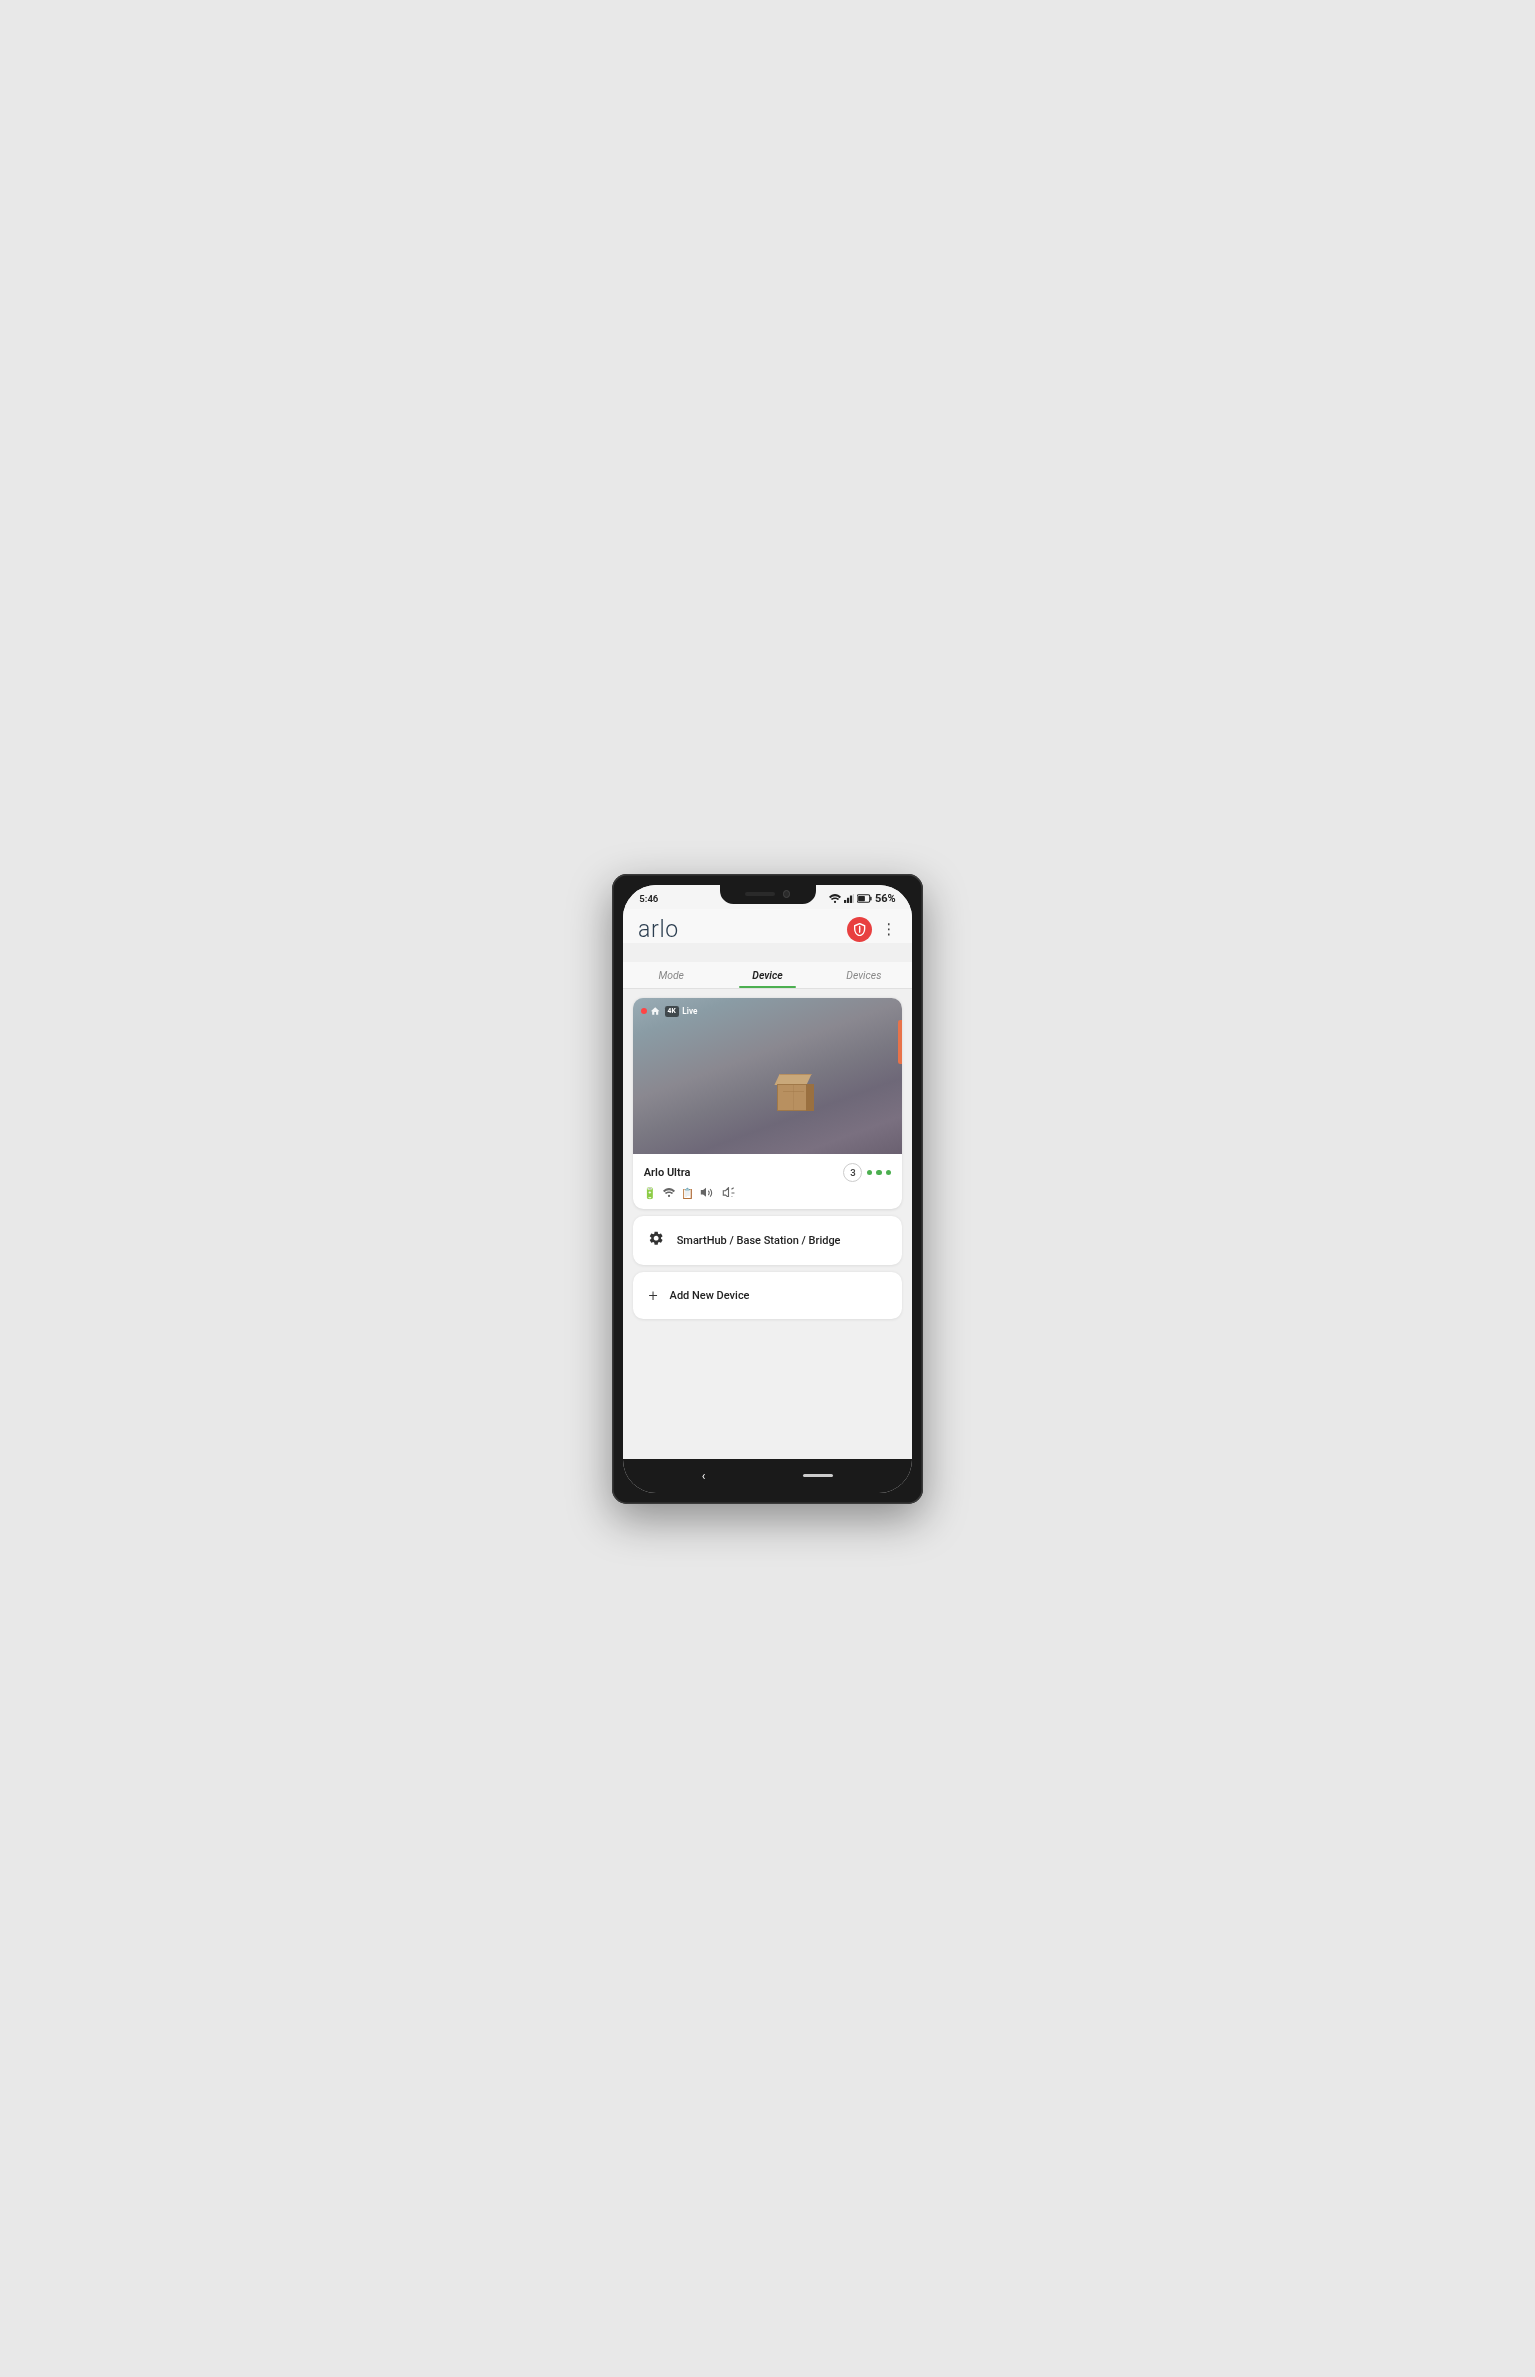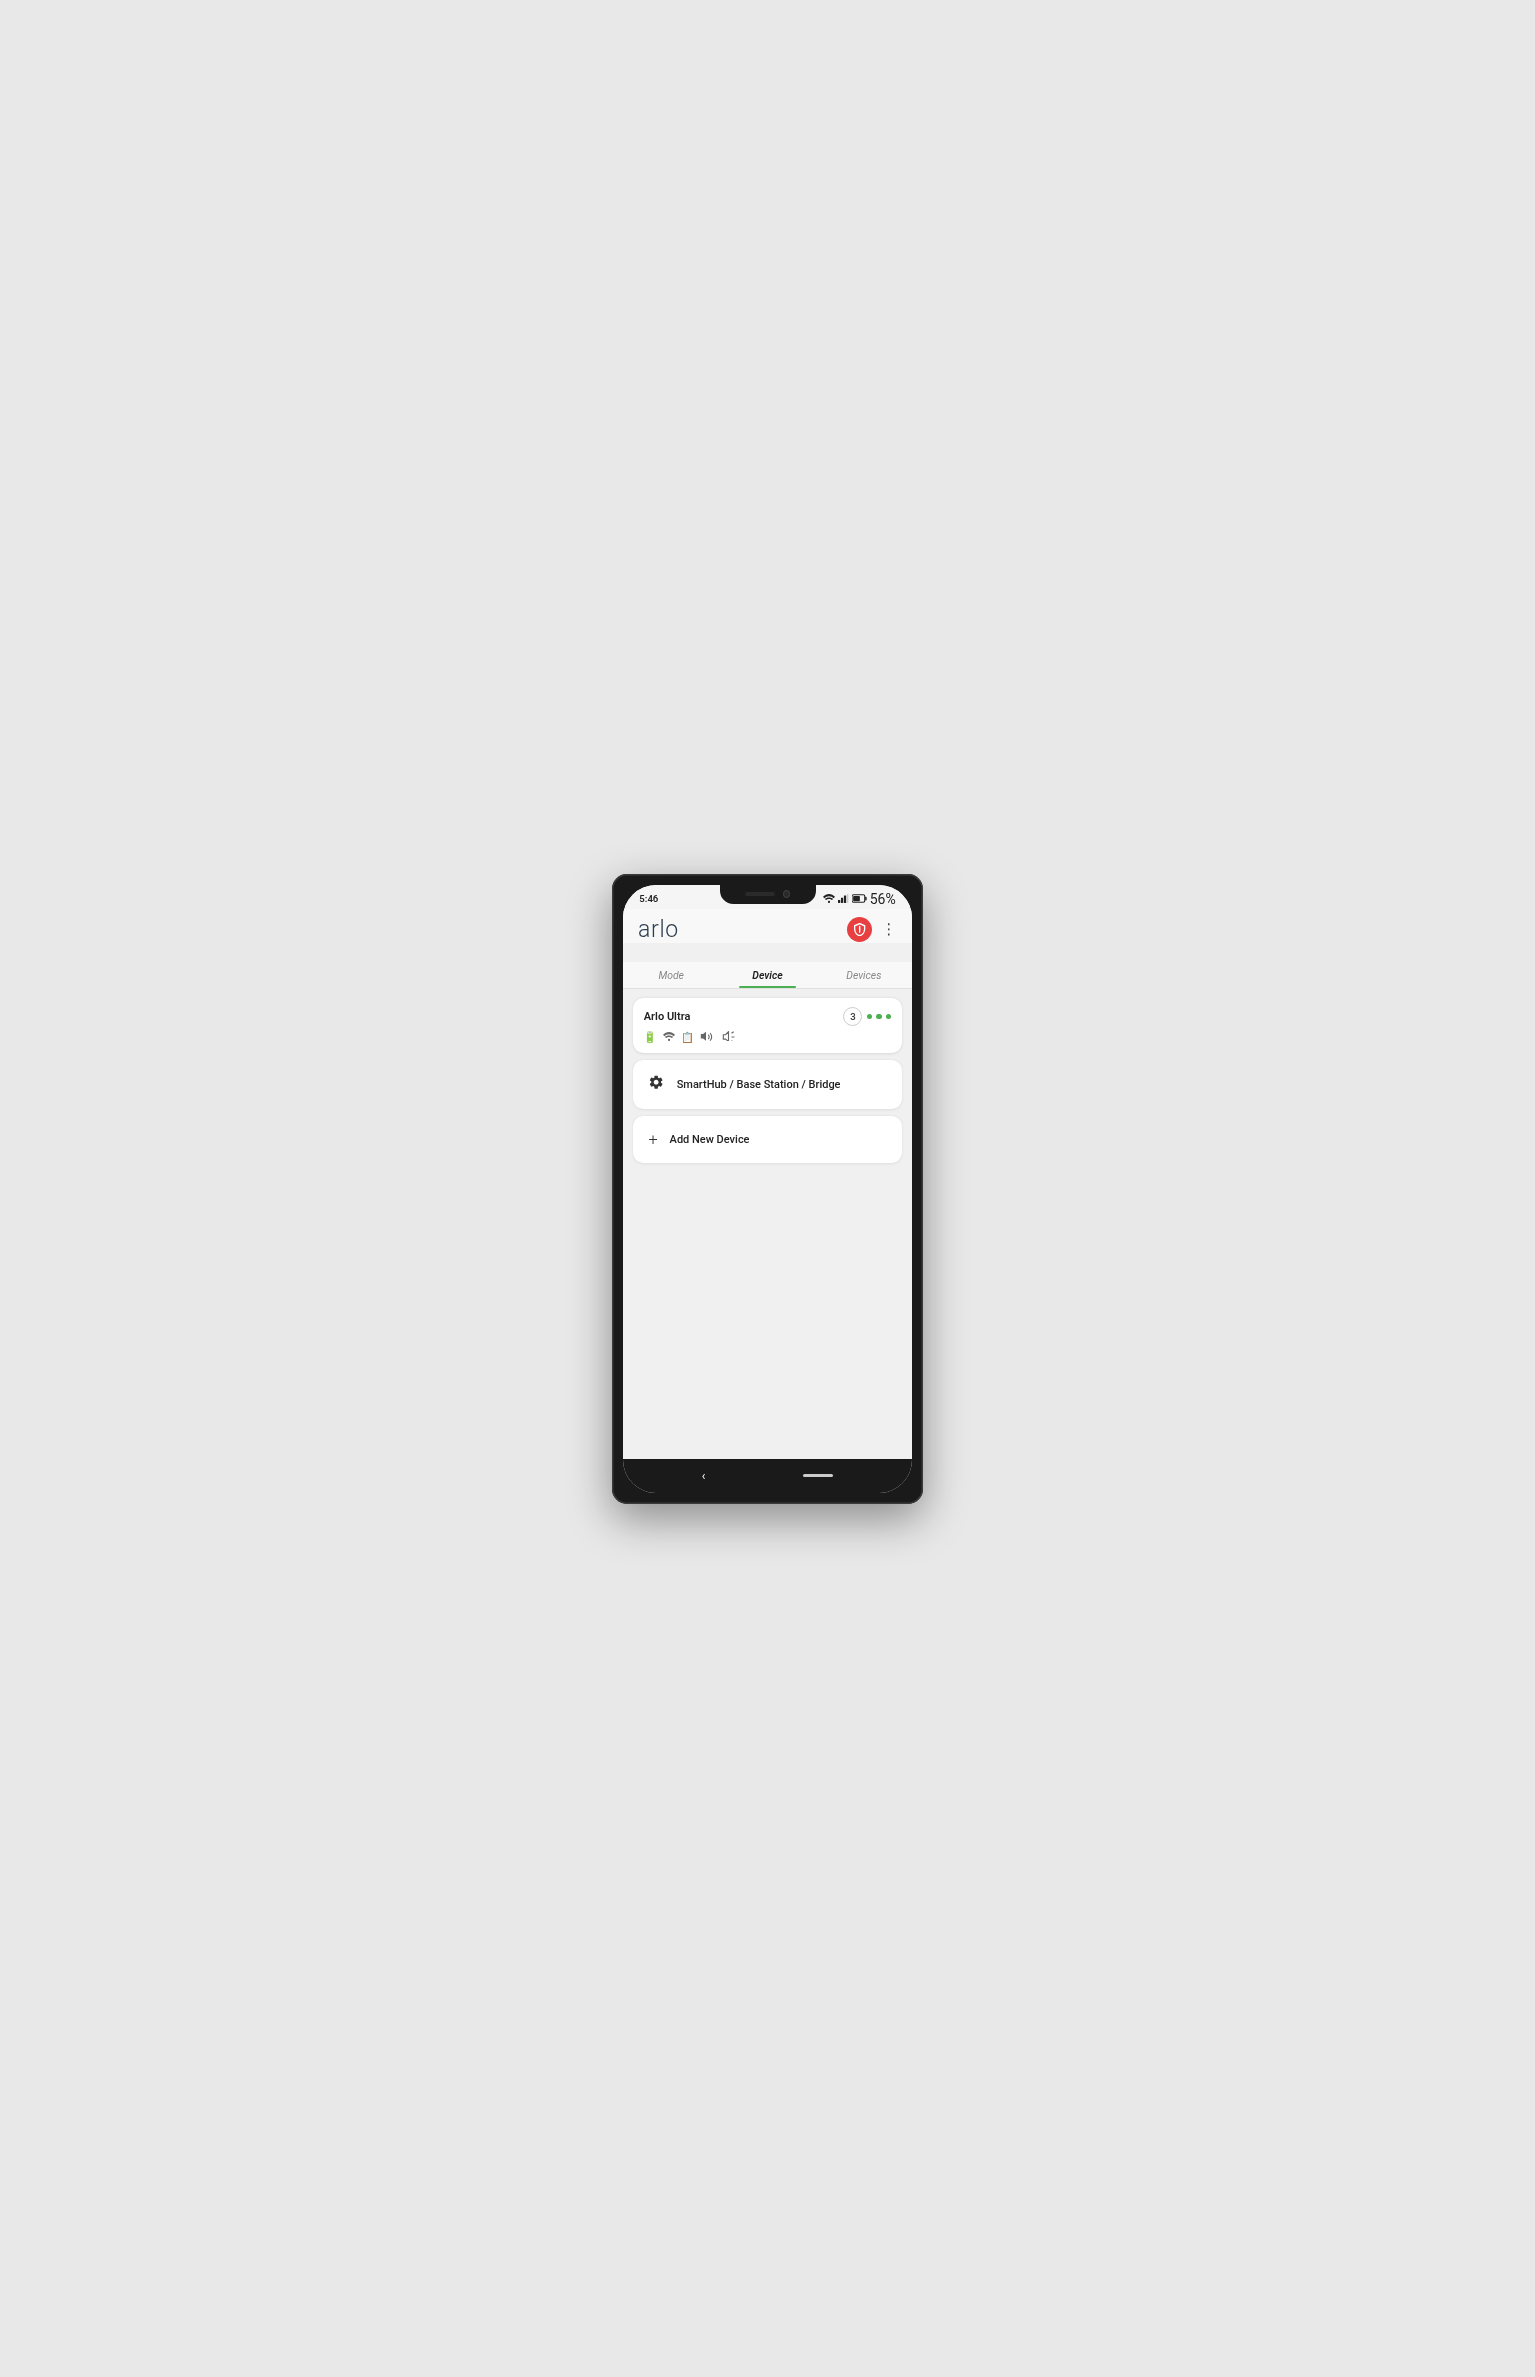--- a/index.html
+++ b/index.html
@@ -89,22 +89,22 @@
       display: flex;
       align-items: center;
       gap: 3px;
     }
 
     .status-icons svg {
       fill: #222;
     }
 
     .battery-text {
-      font-size: 14px;
-      font-weight: 400;
+      font-size: 11px;
+      font-weight: 700;
       color: #222;
     }
 
     
     .app-content {
       flex: 1;
       background: #f0f0f0;
       overflow: hidden;
       display: flex;
       flex-direction: column;
@@ -433,20 +433,48 @@
           <span>Device</span>
         </div>
         <div class="tab-item">
           <span>Devices</span>
         </div>
       </div>
 
       <div class="scroll-content">
 
         <div class="camera-card">
+          <div class="camera-feed">
+
+            <div class="camera-ground"></div>
+
+            <div style="position:absolute;top:0;left:0;width:38%;height:100%;background:linear-gradient(135deg,#b0bec5,#90a4ae);opacity:0.85;"></div>
+
+            <div style="position:absolute;inset:0;background:linear-gradient(160deg,#9aacb5 0%,#8a9ca5 15%,#8a8890 40%,#7a7882 55%,#6e6878 70%,#7a7080 85%,#6a6070 100%);"></div>
+
+            <div style="position:absolute;bottom:28%;left:52%;width:41px;height:37px;">
+              <div style="position:absolute;top:0;left:4.4px;width:32px;height:11px;background:#c9a87a;transform:skewX(-25deg);border-top:0.7px solid #b89060;"></div>
+              <div style="position:absolute;bottom:0;left:4.4px;width:32px;height:27px;background:#b89060;border:0.7px solid #a07848;">
+                <div style="position:absolute;top:6px;left:4.4px;right:4.4px;height:0.7px;background:#a07848;opacity:0.5;"></div>
+                <div style="position:absolute;top:0;left:50%;width:0.7px;height:100%;background:#a07848;opacity:0.3;"></div>
+              </div>
+              <div style="position:absolute;bottom:0;right:0;width:7.4px;height:27px;background:#9a7040;"></div>
+            </div>
+
+            <div class="live-badge">
+              <div class="live-dot"></div>
+              <svg class="home-icon-badge" viewBox="0 0 24 24" style="width:10.4px;height:10.4px;fill:white;opacity:0.9;">
+                <path d="M10 20v-6h4v6h5v-8h3L12 3 2 12h3v8z"></path>
+              </svg>
+              <span class="res-badge">4K</span>
+              <span class="live-text">Live</span>
+            </div>
+
+            <div class="scroll-indicator"></div>
+          </div>
 
           <div class="camera-info">
             <div class="camera-name-row">
               <span class="camera-name">Arlo Ultra</span>
               <div class="camera-actions">
                 <div class="camera-count-badge">3</div>
                 <div class="green-dot"></div>
                 <div class="green-dot"></div>
                 <div class="green-dot"></div>
               </div>

